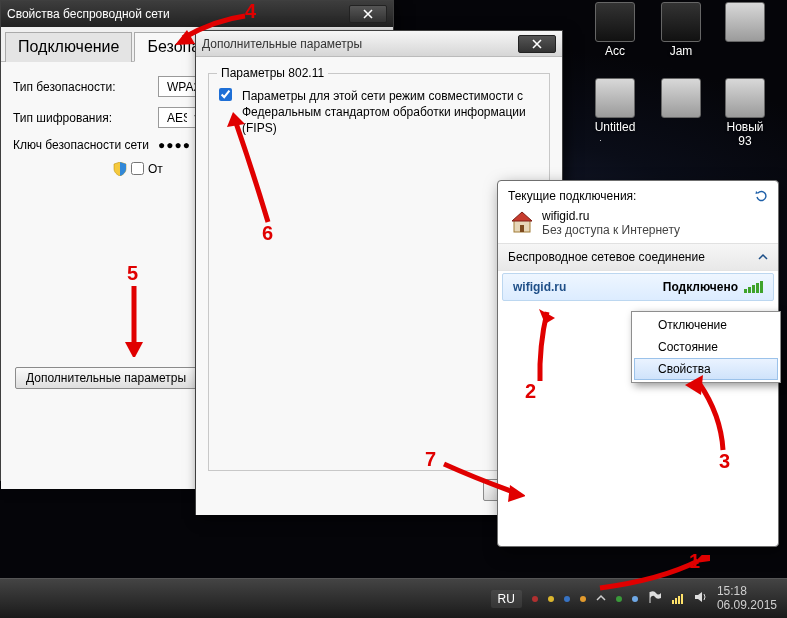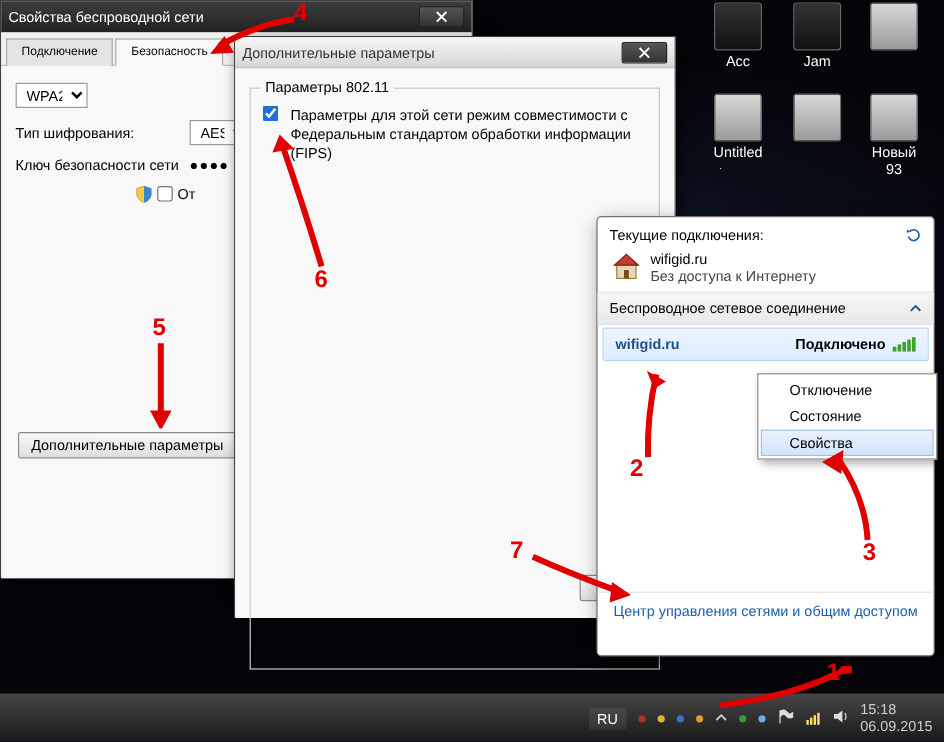--- a/index.html
+++ b/index.html
@@ -8,21 +8,21 @@
 .star{position:absolute;width:1px;height:1px;background:#fff;border-radius:50%}
 .desktop-icon{position:absolute;width:48px;text-align:center;color:#fff;font-size:10px;text-shadow:0 0 3px #000}
 .di-glyph{width:40px;height:40px;margin:0 auto 2px;background:linear-gradient(#d8d8d8,#9b9b9b);border:1px solid #666;border-radius:3px}
 .win{position:absolute;background:#f0f0f0;border:1px solid #3f3f3f;box-shadow:4px 4px 12px rgba(0,0,0,.6)}
 .titlebar{height:26px;background:linear-gradient(#3d3d3d,#222);color:#fff;display:flex;align-items:center;padding:0 6px;font-size:12px}
 .titlebar.light{background:linear-gradient(#f6f6f6,#d6d6d6);color:#333;border-bottom:1px solid #bbb}
 .title-spacer{flex:1}
 .close-btn{width:38px;height:18px;background:linear-gradient(#555,#333);border:1px solid #222;border-radius:2px;display:flex;align-items:center;justify-content:center;cursor:pointer}
 .close-btn svg{stroke:#fff}
 .tabstrip{display:flex;padding:4px 4px 0;background:#f0f0f0;border-bottom:1px solid #bbb}
-.tab{padding:5px 12px;border:1px solid #aaa;border-bottom:none;background:#e4e4e4;margin-right:2px;font-size:10px;cursor:pointer;position:relative;top:1px}
+.tab{padding:5px 12px;border:1px solid #aaa;border-bottom:none;background:#e4e4e4;margin-right:2px;font-size:16px;cursor:pointer;position:relative;top:1px}
 .tab.active{background:#f8f8f8;border-bottom:1px solid #f8f8f8}
 .win-body{background:#f8f8f8;padding:14px 12px}
 .row{display:flex;align-items:center;margin-bottom:10px}
 .lbl{width:145px;font-size:12px}
 select,input[type=password]{border:1px solid #9a9a9a;background:#fff;height:21px;font-size:12px;padding:2px 4px}
 input[type=checkbox]{width:13px;height:13px;margin-right:4px;accent-color:#1e6fd6;vertical-align:-2px}
 .btn{display:inline-block;border:1px solid #8b8b8b;background:linear-gradient(#fafafa,#dedede);padding:3px 10px;font-size:12px;cursor:pointer;border-radius:2px}
 .btn.ok{padding:3px 20px}
 .shield{display:inline-block;width:14px;height:14px;vertical-align:-3px;margin-right:4px}
 .groupbox{border:1px solid #c8c8c8;padding:14px 10px 10px;position:relative;margin:6px 4px}
@@ -86,20 +86,21 @@
           <path d="M1 1 L9 9 M9 1 L1 9" stroke-width="1.6"></path>
         </svg>
       </span>
   </div>
   <div class="tabstrip">
     <div class="tab">Подключение</div>
     <div class="tab active">Безопасность</div>
   </div>
   <div class="win-body" style="height:427px;position:relative">
     <div class="row">
+        <span class="lbl">Тип безопасности:</span>
         <select style="width:60px"><option>WPA2</option></select>
       </div>
     <div class="row">
         <span class="lbl">Тип шифрования:</span>
         <select style="width:50px"><option>AES</option></select>
       </div>
     <div class="row">
         <span class="lbl">Ключ безопасности сети</span>
         <span style="font-family:Arial;letter-spacing:1px">●●●●</span>
       </div>
@@ -120,21 +121,21 @@
   <div class="titlebar light">
     <span>Дополнительные параметры</span>
     <span class="title-spacer"></span>
     <span class="close-btn">
         <svg width="10" height="10" viewBox="0 0 10 10">
           <path d="M1 1 L9 9 M9 1 L1 9" stroke-width="1.6"></path>
         </svg>
       </span>
   </div>
   <div class="win-body" style="height:458px;position:relative;padding:10px 8px">
-    <div class="groupbox" style="height:485px">
+    <div class="groupbox" style="height:398px">
       <span class="legend">Параметры 802.11</span>
       <label style="display:flex;align-items:flex-start;gap:6px">
         <input type="checkbox" checked="" style="">
         <span style="line-height:1.35">Параметры для этой сети режим совместимости с Федеральным стандартом обработки информации (FIPS)</span>
       </label>
     </div>
     <div style="position:absolute;right:20px;bottom:14px">
       <button class="btn ok">OK</button>
     </div>
   </div>
@@ -172,21 +173,20 @@
       <span class="sigbars">
           <span></span>
           <span></span>
           <span></span>
           <span></span>
           <span></span>
         </span>
     </span>
   </div>
   <div style="flex:1;height:190px"></div>
-  <div class="fly-foot">Центр управления сетями и общим доступом</div>
 </div>
 
 <div class="ctx" style="left:631px;top:311px;width:150px">
   <div class="ctx-item">Отключение</div>
   <div class="ctx-item">Состояние</div>
   <div class="ctx-item hov">Свойства</div>
 </div>
 
 <div class="taskbar">
   <div class="tray">

